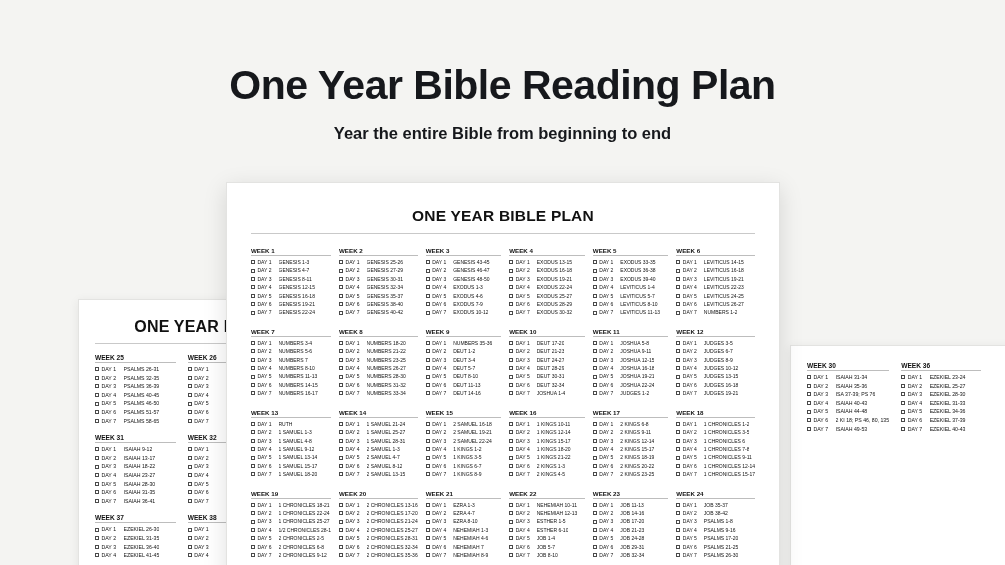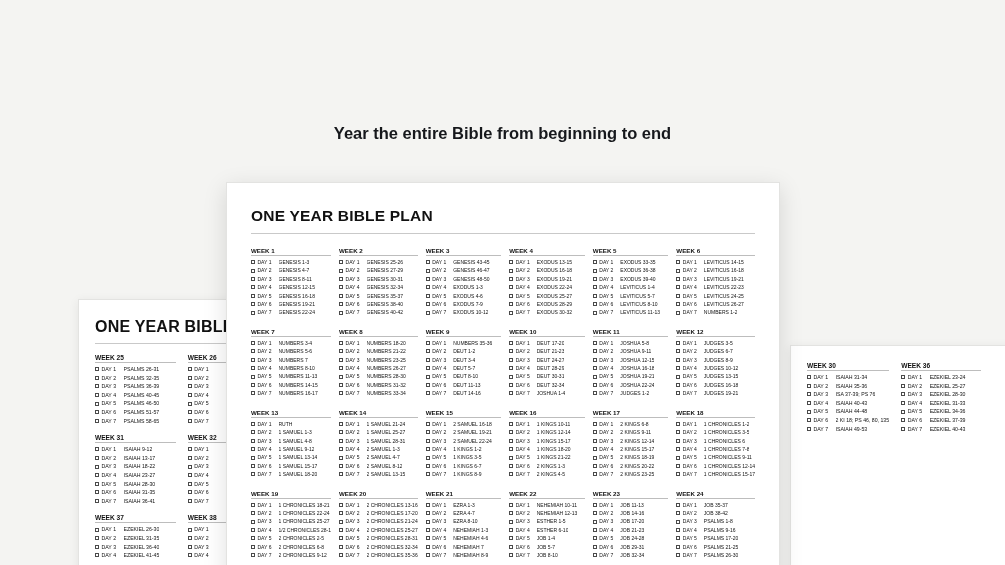--- a/index.html
+++ b/index.html
@@ -41,20 +41,21 @@
     position: absolute;
     background: #ffffff;
     border: 1px solid #e3e3e1;
     box-shadow: 0 2px 10px rgba(0,0,0,0.07);
     overflow: hidden;
   }
   .sheet-title {
     font-weight: 800;
     color: #111;
     letter-spacing: 0.2px;
+    text-align: center;
   }
   .rule {
     height: 1px;
     background: #c9c9c9;
     width: 100%;
   }
 
   
   .weeks {
     display: grid;
@@ -140,20 +141,21 @@
   #sheet-main .week-label { font-size: 6.2px; }
   #sheet-main .row { font-size: 5.0px; line-height: 8.4px; }
   #sheet-main .cb { width: 4px; height: 4px; margin-right: 2.5px; }
   #sheet-main .day { width: 21px; }
 </style>
 </head>
 <body>
 
 <div id="stage">
 
+  <div class="hero-title">One Year Bible Reading Plan</div>
   <div class="hero-sub">Year the entire Bible from beginning to end</div>
 
   <div class="sheet" id="sheet-left">
     <div class="sheet-pad">
       <div class="sheet-title">ONE YEAR BIBLE PLAN</div>
       <div class="rule"></div>
       <div class="weeks">
           <div class="week">
             <div class="week-label">WEEK 25</div>
             <div class="week-rule"></div>

